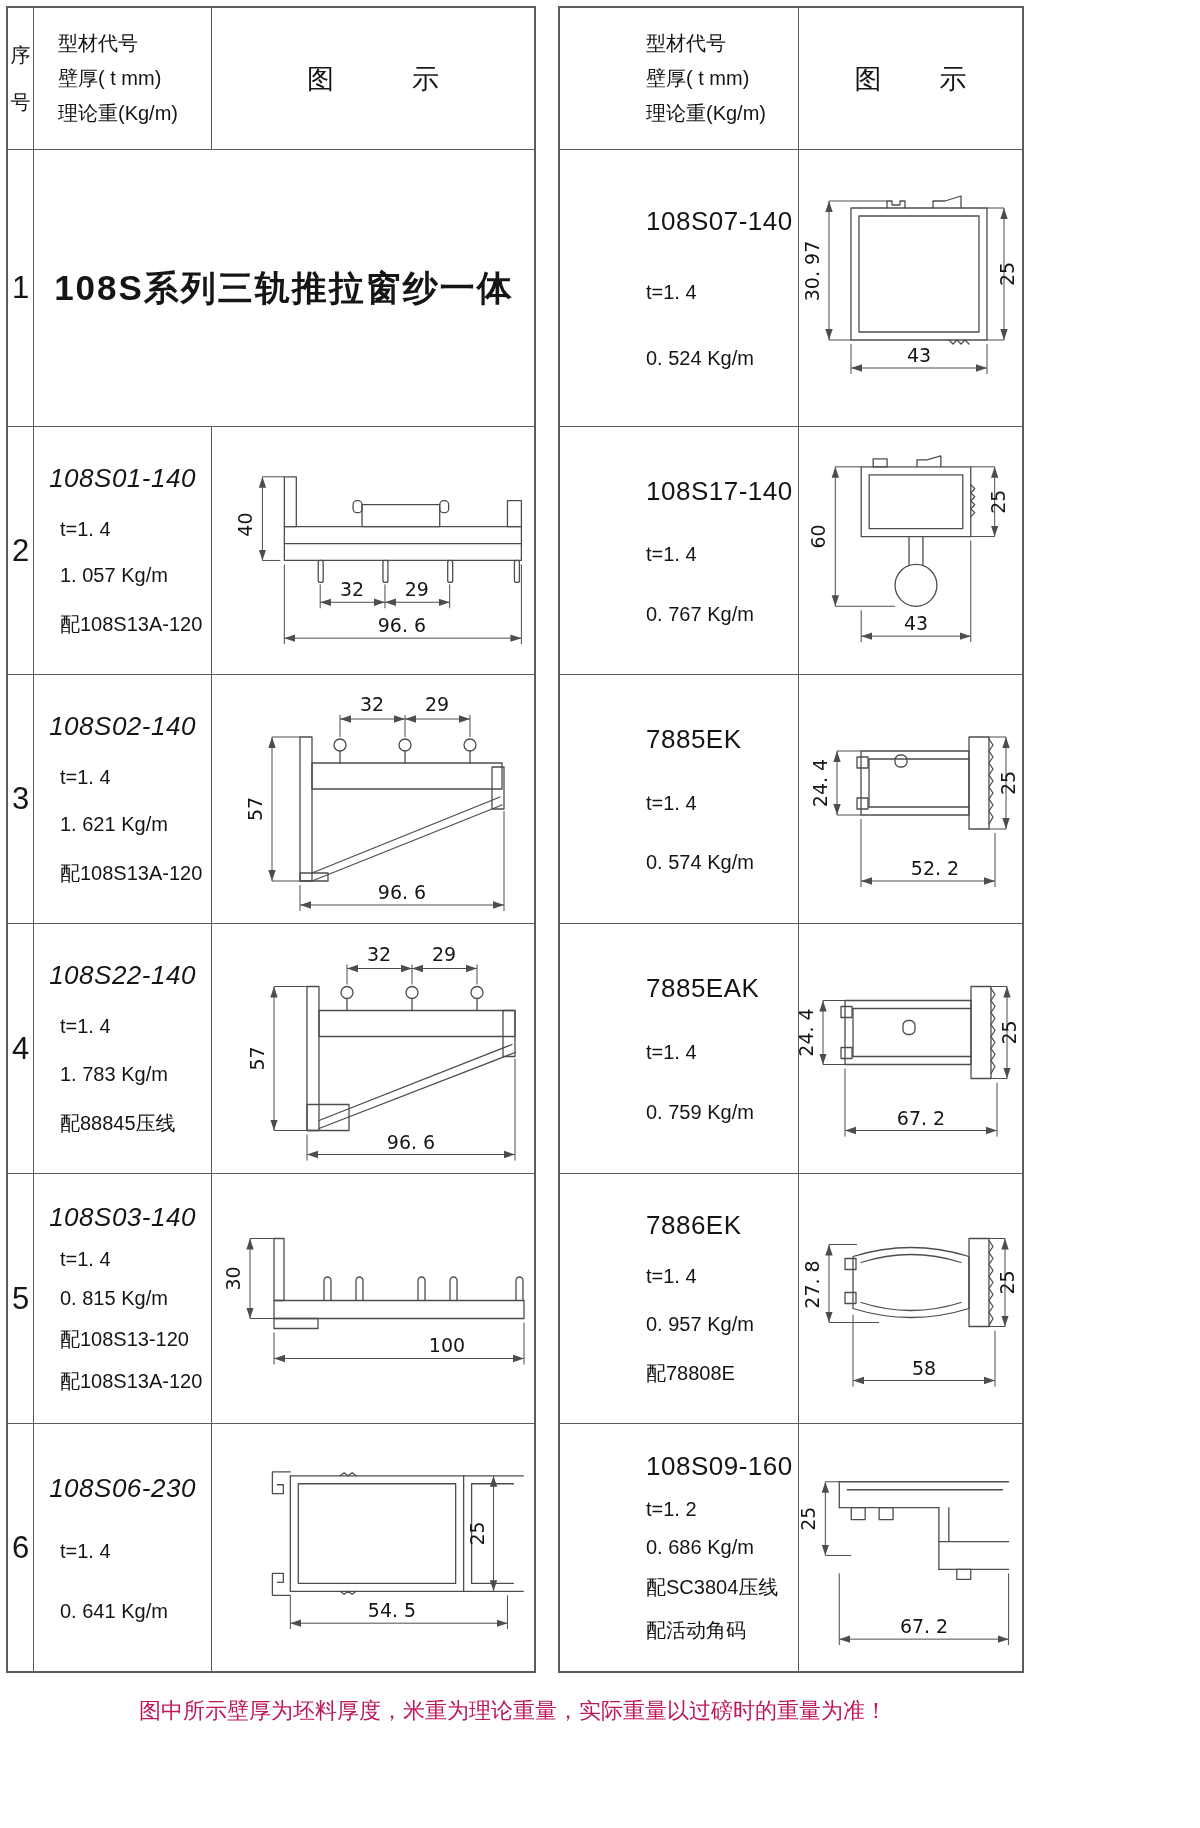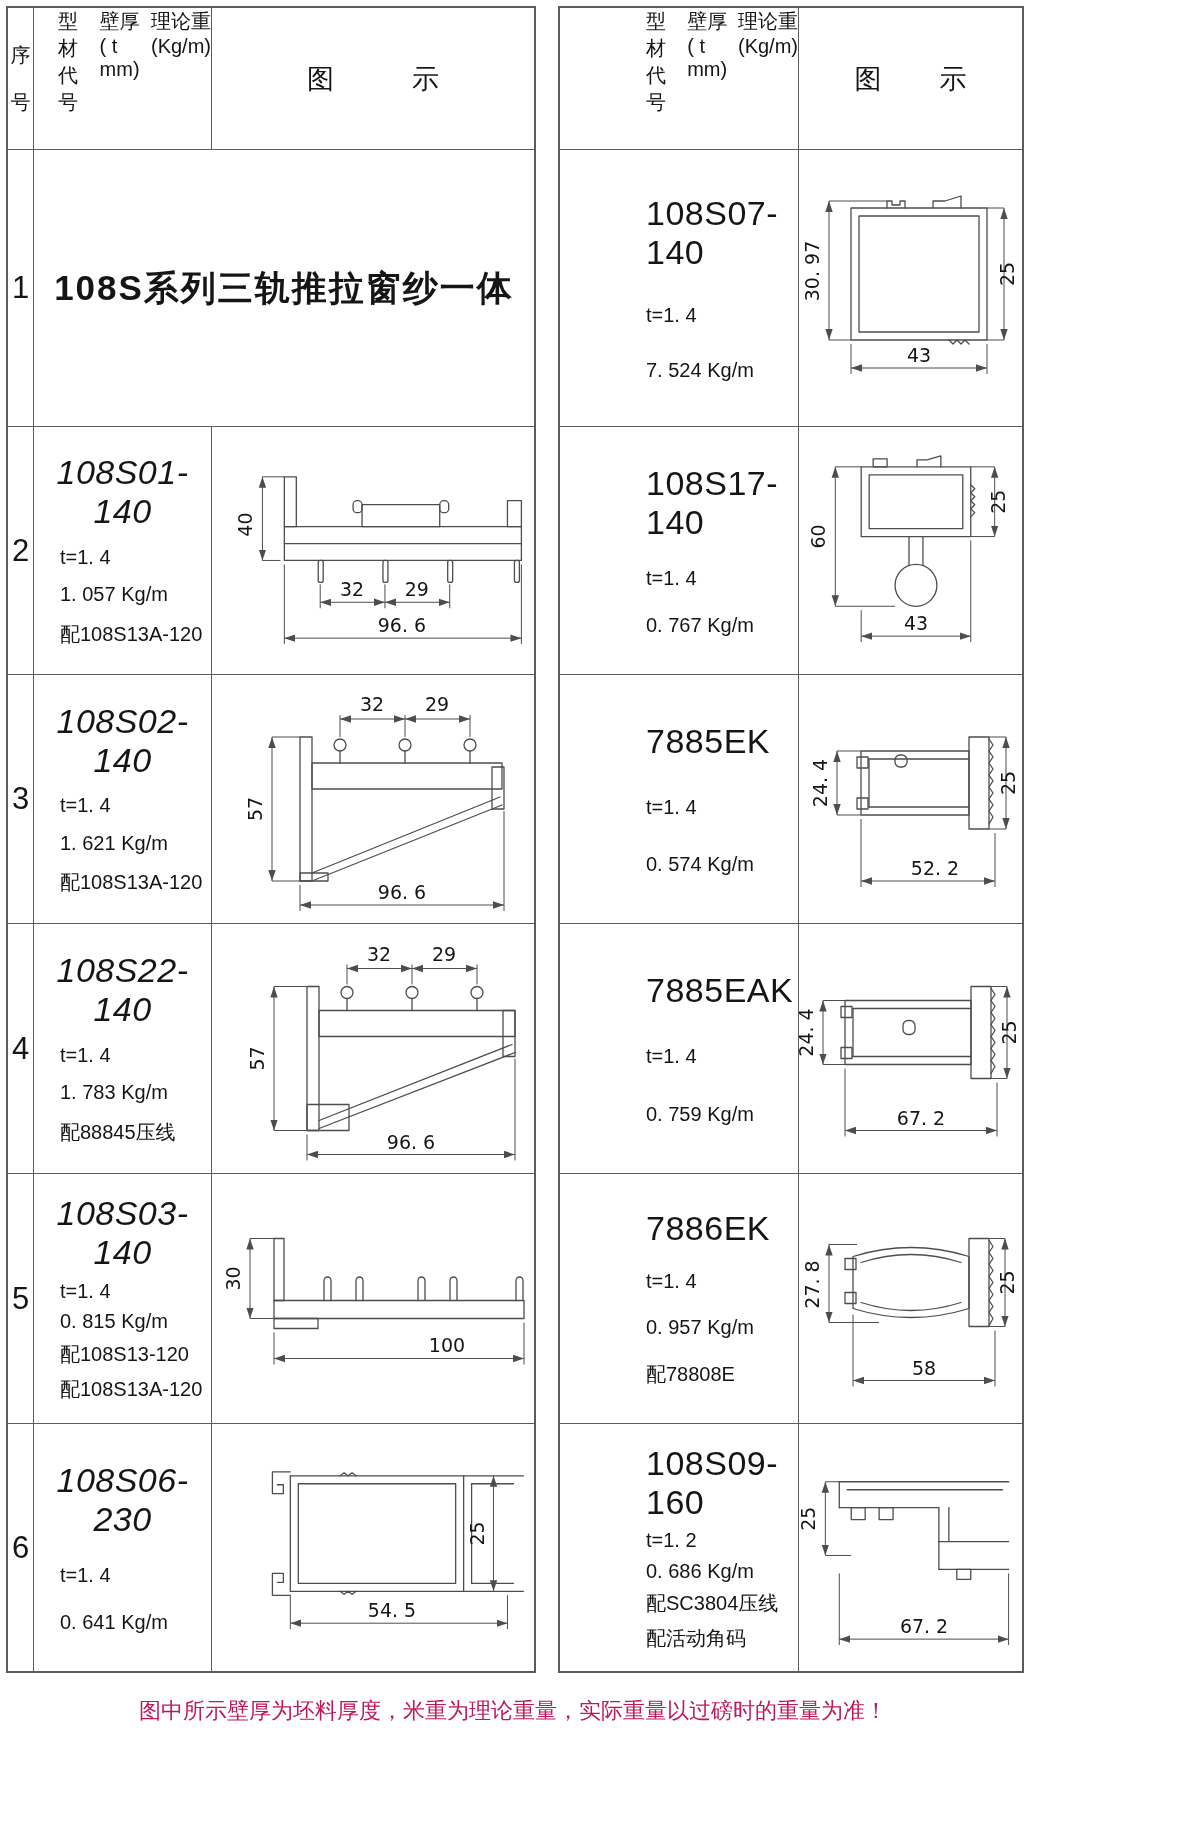--- a/index.html
+++ b/index.html
@@ -9,30 +9,30 @@
        grid-template-rows:142px 277px 248px 249px 250px 250px 247px;}
   .tbl-left{left:6px;grid-template-columns:26px 178px 322px;}
   .tbl-right{left:558px;grid-template-columns:239px 223px;}
   .cell{box-sizing:border-box;border-right:1.5px solid #5c5c5c;border-bottom:1.5px solid #5c5c5c;
         overflow:hidden;position:relative;}
   .nr{border-right:none;}
   .nb{border-bottom:none;}
   
   .hdr-serial{display:flex;flex-direction:column;align-items:center;justify-content:center;
               gap:20px;font-size:20px;}
-  .hdr-spec{display:flex;flex-direction:row;justify-content:center;gap:8px;font-size:20px;}
+  .hdr-spec{display:flex;flex-direction:column;justify-content:center;gap:8px;font-size:20px;}
   .tbl-left .hdr-spec{padding-left:24px;}
   .tbl-right .hdr-spec{padding-left:86px;}
   .hdr-diag{display:flex;align-items:center;justify-content:center;gap:78px;font-size:27px;}
   .tbl-right .hdr-diag{gap:58px;}
   
   .serial{display:flex;align-items:center;justify-content:center;font-size:31px;}
   
   .spec{display:flex;flex-direction:column;justify-content:space-evenly;padding:12px 0;}
-  .code{font-size:34px;letter-spacing:0.5px;}
+  .code{font-size:26px;letter-spacing:0.5px;}
   .tbl-left .code{text-align:center;font-style:italic;}
   .tbl-right .code{padding-left:86px;}
   .sline{font-size:20px;}
   .tbl-left .sline{padding-left:26px;}
   .tbl-right .sline{padding-left:86px;}
   
   .title-cell{display:flex;align-items:center;justify-content:center;}
   .series-title{font-size:35px;font-weight:700;letter-spacing:2px;}
   
   .diag svg{display:block;width:100%;height:100%;}
@@ -291,21 +291,21 @@
       <div>理论重(Kg/m)</div>
     </div>
     <div class="cell hdr-diag nr">
       <span>图</span>
       <span>示</span>
     </div>
 
     <div class="cell spec">
       <div class="code">108S07-140</div>
       <div class="sline">t=1. 4</div>
-      <div class="sline">7. 524 Kg/m</div>
+      <div class="sline">0. 524 Kg/m</div>
     </div>
     <div class="cell diag nr">
       <svg viewBox="0 0 223 248">
         <g class="pf">
           <rect x="52" y="44" width="136" height="132"></rect>
           <rect x="60" y="52" width="120" height="116"></rect>
           <path d="M88,44 v-7 h5 v4 h8 v-4 h5 v7"></path>
           <path d="M134,44 v-7 h12 l16,-5 v12"></path>
           <path d="M150,176 l4,4 4,-4 4,4 4,-4 4,4"></path>
         </g>

